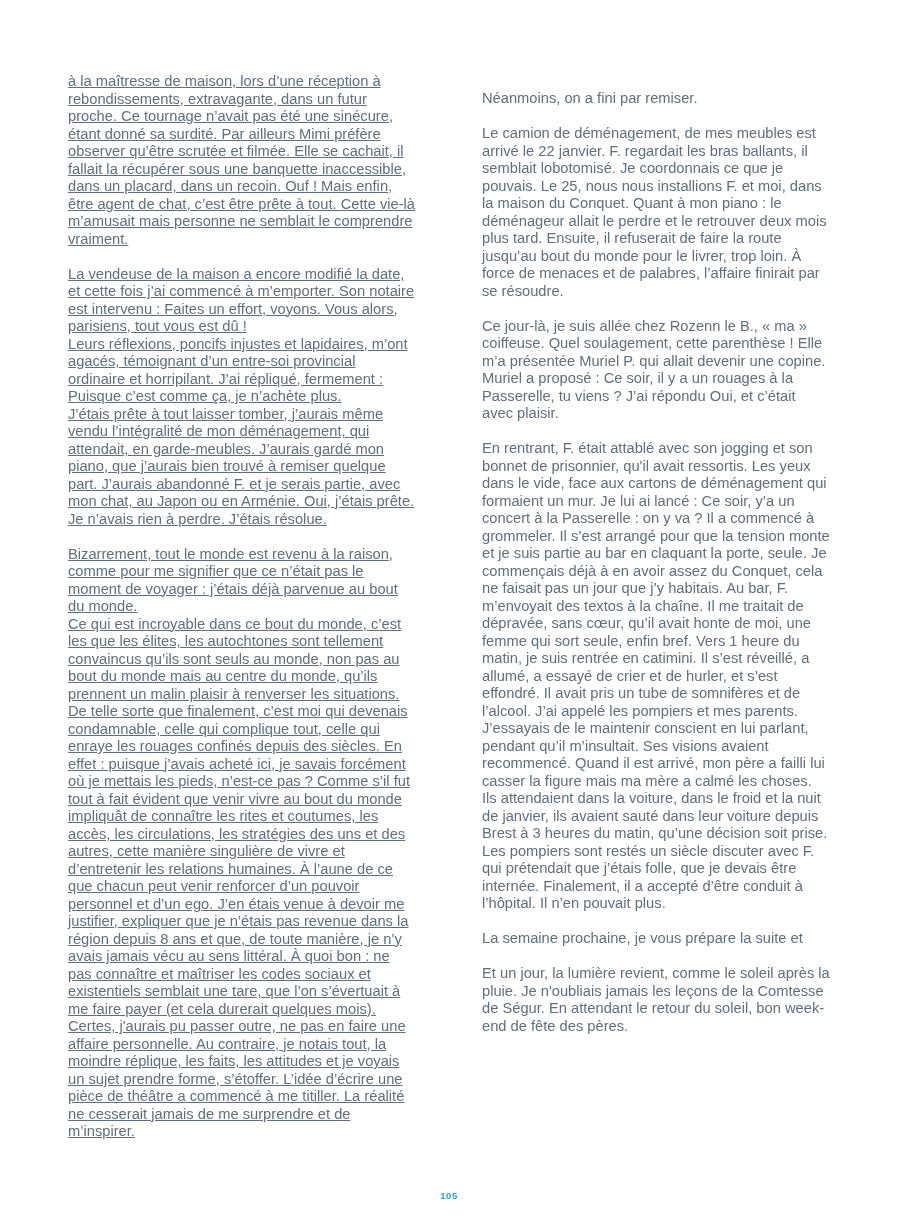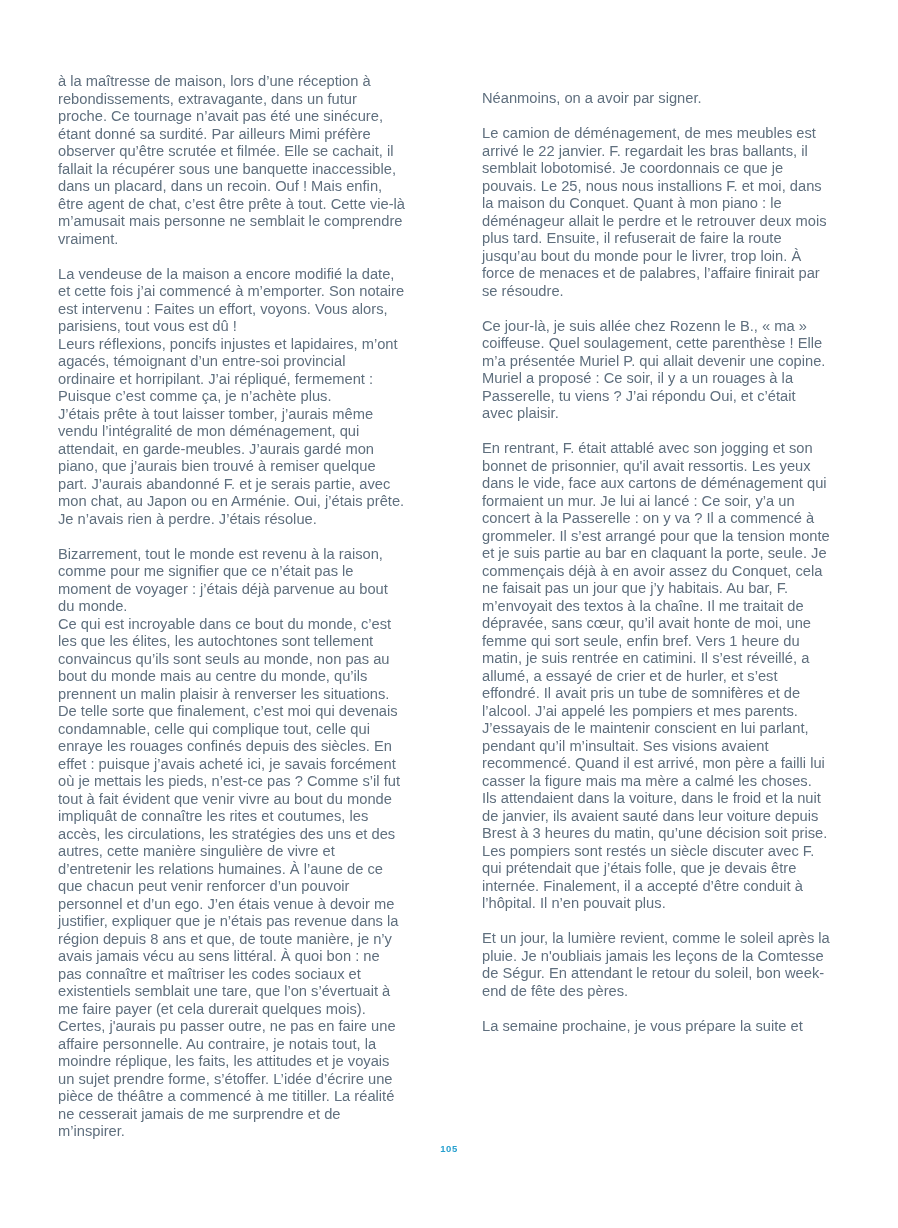--- a/index.html
+++ b/index.html
@@ -21,31 +21,31 @@
   }
   .text-column {
     position: absolute;
     width: 348px;
     font-size: 14.7px;
     line-height: 17.5px;
     color: var(--text-color);
     text-align: left;
     letter-spacing: 0;
   }
-  .text-column--left  { left: 58px;  top: 73px; }
+  .text-column--left  { left: 68px;  top: 73px; text-decoration: underline; }
   .text-column--right { left: 482px; top: 90px; }
   .text-column p {
     margin: 0 0 17.5px 0;
     white-space: pre-line; 
   }
   .text-column p:last-child { margin-bottom: 16px; }
   .page-number {
     position: absolute;
     left: 0;
-    top: 1143px;
+    top: 1190px;
     width: 100%;
     text-align: center;
     font-size: 9.5px;
     font-weight: bold;
     color: var(--accent-color);
     letter-spacing: 0.5px;
   }
 </style>
 </head>
 <body>
@@ -56,23 +56,23 @@
     <p>à la maîtresse de maison, lors d’une réception à rebondissements, extravagante, dans un futur proche. Ce tournage n’avait pas été une sinécure, étant donné sa surdité. Par ailleurs Mimi préfère observer qu’être scrutée et filmée. Elle se cachait, il fallait la récupérer sous une banquette inaccessible, dans un placard, dans un recoin. Ouf ! Mais enfin, être agent de chat, c’est être prête à tout. Cette vie-là m’amusait mais personne ne semblait le comprendre vraiment.</p>
     <p>La vendeuse de la maison a encore modifié la date, et cette fois j’ai commencé à m’emporter. Son notaire est intervenu : Faites un effort, voyons. Vous alors, parisiens, tout vous est dû !
 Leurs réflexions, poncifs injustes et lapidaires, m’ont agacés, témoignant d’un entre-soi provincial ordinaire et horripilant. J’ai répliqué, fermement : Puisque c’est comme ça, je n’achète plus.
 J’étais prête à tout laisser tomber, j’aurais même vendu l’intégralité de mon déménagement, qui attendait, en garde-meubles. J’aurais gardé mon piano, que j’aurais bien trouvé à remiser quelque part. J’aurais abandonné F. et je serais partie, avec mon chat, au Japon ou en Arménie. Oui, j’étais prête. Je n’avais rien à perdre. J’étais résolue.</p>
     <p>Bizarrement, tout le monde est revenu à la raison, comme pour me signifier que ce n’était pas le moment de voyager : j’étais déjà parvenue au bout du monde.
 Ce qui est incroyable dans ce bout du monde, c’est les que les élites, les autochtones sont tellement convaincus qu’ils sont seuls au monde, non pas au bout du monde mais au centre du monde, qu’ils prennent un malin plaisir à renverser les situations. De telle sorte que finalement, c’est moi qui devenais condamnable, celle qui complique tout, celle qui enraye les rouages confinés depuis des siècles. En effet : puisque j’avais acheté ici, je savais forcément où je mettais les pieds, n’est-ce pas ? Comme s’il fut tout à fait évident que venir vivre au bout du monde impliquât de connaître les rites et coutumes, les accès, les circulations, les stratégies des uns et des autres, cette manière singulière de vivre et d’entretenir les relations humaines. À l’aune de ce que chacun peut venir renforcer d’un pouvoir personnel et d’un ego. J’en étais venue à devoir me justifier, expliquer que je n’étais pas revenue dans la région depuis 8 ans et que, de toute manière, je n’y avais jamais vécu au sens littéral. À quoi bon : ne pas connaître et maîtriser les codes sociaux et existentiels semblait une tare, que l’on s’évertuait à me faire payer (et cela durerait quelques mois).
 Certes, j'aurais pu passer outre, ne pas en faire une affaire personnelle. Au contraire, je notais tout, la moindre réplique, les faits, les attitudes et je voyais un sujet prendre forme, s’étoffer. L’idée d’écrire une pièce de théâtre a commencé à me titiller. La réalité ne cesserait jamais de me surprendre et de m’inspirer.</p>
   </div>
 
   <div class="text-column text-column--right">
-    <p>Néanmoins, on a avoir par signer.</p>
+    <p>Néanmoins, on a fini par remiser.</p>
     <p>Le camion de déménagement, de mes meubles est arrivé le 22 janvier. F. regardait les bras ballants, il semblait lobotomisé. Je coordonnais ce que je pouvais. Le 25, nous nous installions F. et moi, dans la maison du Conquet. Quant à mon piano : le déménageur allait le perdre et le retrouver deux mois plus tard. Ensuite, il refuserait de faire la route jusqu’au bout du monde pour le livrer, trop loin. À force de menaces et de palabres, l’affaire finirait par se résoudre.</p>
     <p>Ce jour-là, je suis allée chez Rozenn le B., « ma » coiffeuse. Quel soulagement, cette parenthèse ! Elle m’a présentée Muriel P. qui allait devenir une copine. Muriel a proposé : Ce soir, il y a un rouages à la Passerelle, tu viens ? J’ai répondu Oui, et c’était avec plaisir.</p>
     <p>En rentrant, F. était attablé avec son jogging et son bonnet de prisonnier, qu'il avait ressortis. Les yeux dans le vide, face aux cartons de déménagement qui formaient un mur. Je lui ai lancé : Ce soir, y’a un concert à la Passerelle : on y va ? Il a commencé à grommeler. Il s’est arrangé pour que la tension monte et je suis partie au bar en claquant la porte, seule. Je commençais déjà à en avoir assez du Conquet, cela ne faisait pas un jour que j’y habitais. Au bar, F. m’envoyait des textos à la chaîne. Il me traitait de dépravée, sans cœur, qu’il avait honte de moi, une femme qui sort seule, enfin bref. Vers 1 heure du matin, je suis rentrée en catimini. Il s’est réveillé, a allumé, a essayé de crier et de hurler, et s’est effondré. Il avait pris un tube de somnifères et de l’alcool. J’ai appelé les pompiers et mes parents. J’essayais de le maintenir conscient en lui parlant, pendant qu’il m’insultait. Ses visions avaient recommencé. Quand il est arrivé, mon père a failli lui casser la figure mais ma mère a calmé les choses. Ils attendaient dans la voiture, dans le froid et la nuit de janvier, ils avaient sauté dans leur voiture depuis Brest à 3 heures du matin, qu’une décision soit prise. Les pompiers sont restés un siècle discuter avec F. qui prétendait que j’étais folle, que je devais être internée. Finalement, il a accepté d’être conduit à l’hôpital. Il n’en pouvait plus.</p>
+    <p>La semaine prochaine, je vous prépare la suite et</p>
     <p>Et un jour, la lumière revient, comme le soleil après la pluie. Je n'oubliais jamais les leçons de la Comtesse de Ségur. En attendant le retour du soleil, bon week-end de fête des pères.</p>
-    <p>La semaine prochaine, je vous prépare la suite et</p>
   </div>
 
   <div class="page-number">105</div>
 
 </div>
 
 </body></html>

